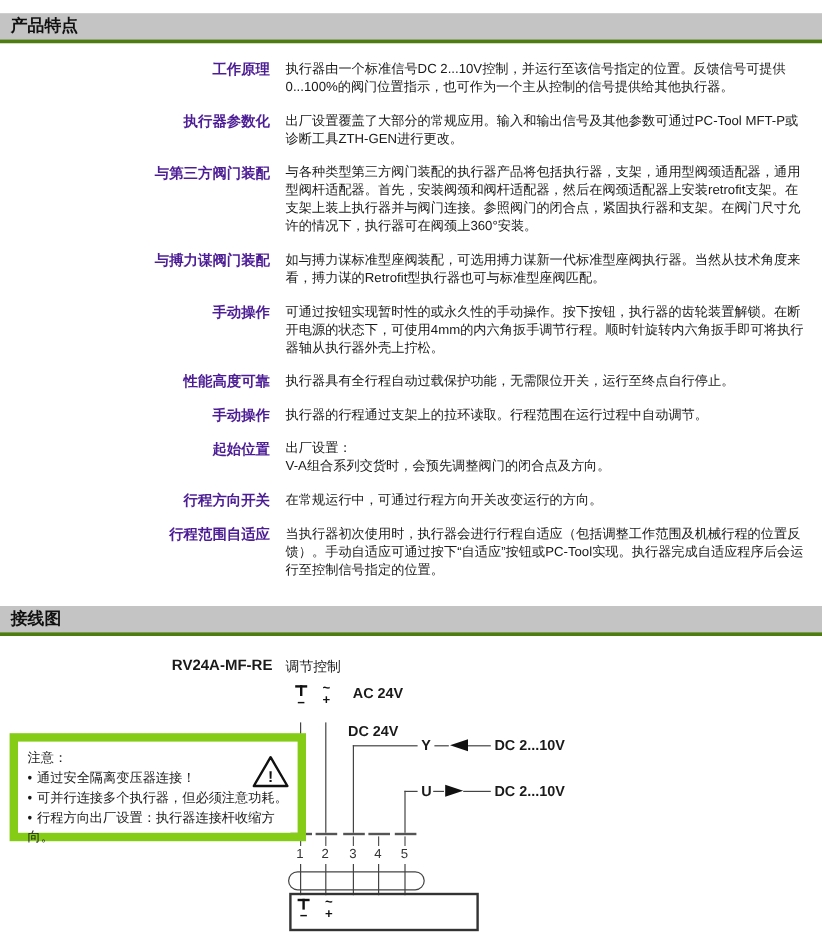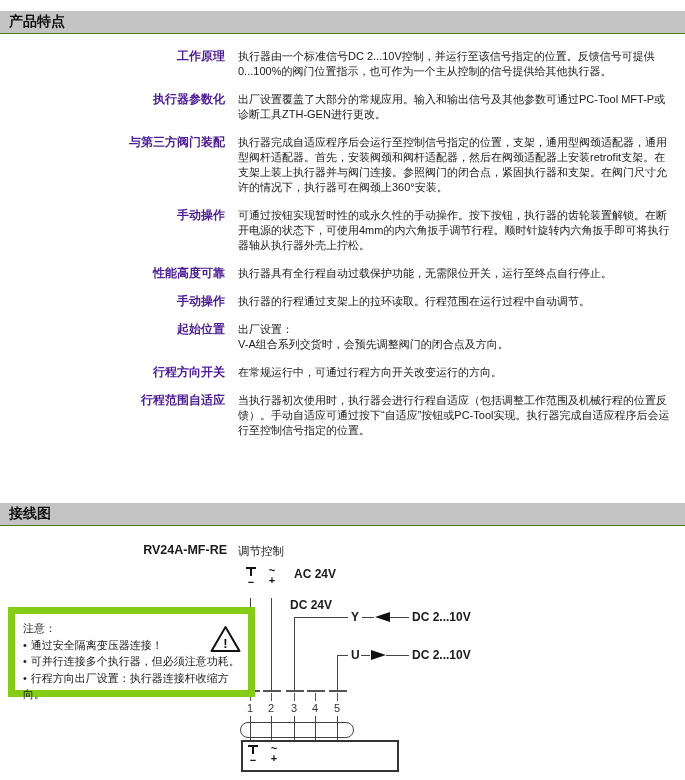--- a/index.html
+++ b/index.html
@@ -2,21 +2,21 @@
 <html><head>
 <meta charset="utf-8">
 <style>
   html,body{margin:0;padding:0;}
   body{
     width:685px;height:780px;background:#ffffff;color:#1a1a1a;
     font-family:"Liberation Sans","DejaVu Sans",sans-serif;
     -webkit-font-smoothing:antialiased;position:relative;overflow:hidden;
   }
   .section-bar{
-    background:#c4c4c4;border-bottom:1px solid #4d7c0f;
+    background:#c4c4c4;border-bottom:3px solid #4d7c0f;
     padding:3px 9px 4px 9px;font-size:14px;font-weight:bold;color:#111;
     height:15px;line-height:15px;
   }
   .bar1{margin-top:11px;}
   
   .features{height:469px;overflow:hidden;padding-top:15px;box-sizing:border-box;}
   .feature-row{display:flex;margin-bottom:13px;}
   .feature-label{
     width:225px;flex:0 0 225px;text-align:right;font-weight:bold;
     font-size:12px;line-height:15px;color:#4c1d95;
@@ -64,21 +64,25 @@
   <div class="feature-row">
     <div class="feature-label">工作原理</div>
     <div class="feature-text">执行器由一个标准信号DC 2...10V控制，并运行至该信号指定的位置。反馈信号可提供0...100%的阀门位置指示，也可作为一个主从控制的信号提供给其他执行器。</div>
   </div>
   <div class="feature-row">
     <div class="feature-label">执行器参数化</div>
     <div class="feature-text">出厂设置覆盖了大部分的常规应用。输入和输出信号及其他参数可通过PC-Tool MFT-P或诊断工具ZTH-GEN进行更改。</div>
   </div>
   <div class="feature-row">
     <div class="feature-label">与第三方阀门装配</div>
-    <div class="feature-text">执行器完成自适应程序后会运行至控制信号指定的位置，支架，通用型阀颈适配器，通用型阀杆适配器。首先，安装阀颈和阀杆适配器，然后在阀颈适配器上安装retrofit支架。在支架上装上执行器并与阀门连接。参照阀门的闭合点，紧固执行器和支架。在阀门尺寸允许的情况下，执行器可在阀颈上360°安装。</div>
+    <div class="feature-text">与各种类型第三方阀门装配的执行器产品将包括执行器，支架，通用型阀颈适配器，通用型阀杆适配器。首先，安装阀颈和阀杆适配器，然后在阀颈适配器上安装retrofit支架。在支架上装上执行器并与阀门连接。参照阀门的闭合点，紧固执行器和支架。在阀门尺寸允许的情况下，执行器可在阀颈上360°安装。</div>
+  </div>
+  <div class="feature-row">
+    <div class="feature-label">与搏力谋阀门装配</div>
+    <div class="feature-text">如与搏力谋标准型座阀装配，可选用搏力谋新一代标准型座阀执行器。当然从技术角度来看，搏力谋的Retrofit型执行器也可与标准型座阀匹配。</div>
   </div>
   <div class="feature-row">
     <div class="feature-label">手动操作</div>
     <div class="feature-text">可通过按钮实现暂时性的或永久性的手动操作。按下按钮，执行器的齿轮装置解锁。在断开电源的状态下，可使用4mm的内六角扳手调节行程。顺时针旋转内六角扳手即可将执行器轴从执行器外壳上拧松。</div>
   </div>
   <div class="feature-row">
     <div class="feature-label">性能高度可靠</div>
     <div class="feature-text">执行器具有全行程自动过载保护功能，无需限位开关，运行至终点自行停止。</div>
   </div>
   <div class="feature-row">

